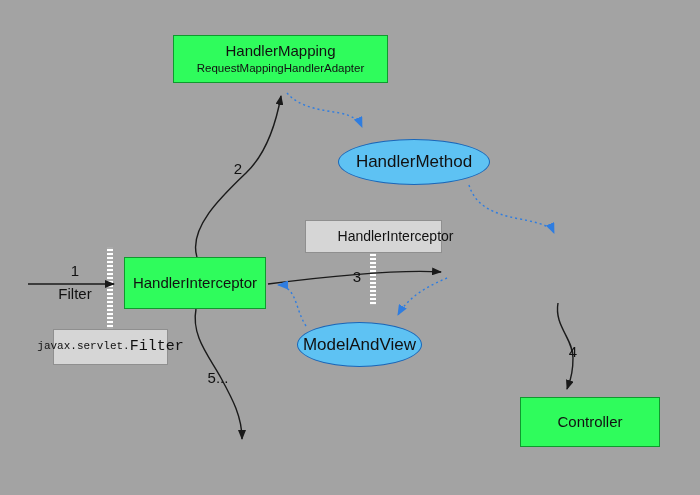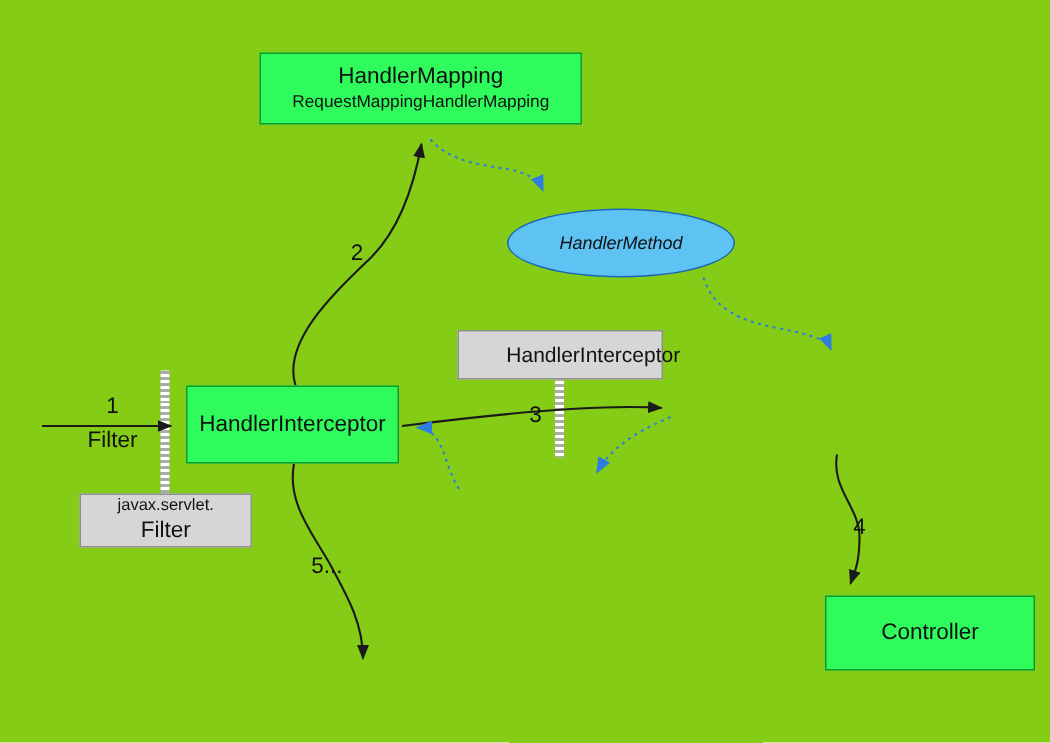--- a/index.html
+++ b/index.html
@@ -1,32 +1,32 @@
 <!DOCTYPE html>
 <html><head>
 <meta charset="utf-8">
 <style>
   html,body { margin:0; padding:0; background:#ffffff; }
   #canvas {
-    position:relative; width:700px; height:495px; background:#84cc16;
+    position:relative; width:700px; height:495px; background:#a3a3a3;
     font-family:"Liberation Sans", sans-serif; color:#111; overflow:hidden;
   }
   .node {
     position:absolute; box-sizing:border-box;
     display:flex; flex-direction:column; align-items:center; justify-content:center;
     text-align:center; line-height:1.25;
   }
   .green  { background:#2ffc5c; border:1.5px solid #0f9a2e; }
   .gray   { background:#d6d6d6; border:1.5px solid #8f8f8f; }
   .blue-ellipse { background:#5ec2f3; border:1.5px solid #1a66b8; border-radius:50%; }
   .node-title    { font-size:15px; }
   .node-subtitle { font-size:11.5px; }
   .node-subtitle-mono { font-size:12.5px; font-family:"DejaVu Sans Mono", monospace; letter-spacing:-0.4px; }
   .ellipse-small { font-size:11.5px; }
-  .ellipse-big   { font-size:12px;font-style:italic; }
+  .ellipse-big   { font-size:17px; }
   .edge-label { position:absolute; font-size:15px; color:#111; }
   .filter-bar {
     position:absolute; width:6px;
     background:repeating-linear-gradient(to bottom, #ababab 0 2px, #ffffff 2px 4px);
   }
   .inline-small { font-size:11px; }
   .inline-big   { font-size:15px; }
   svg.edge-layer { position:absolute; left:0; top:0; pointer-events:none; }
 </style>
 </head>
@@ -54,43 +54,46 @@
     <path d="M 196 309 C 191 336, 209 356, 221 378 C 233 400, 242 417, 242 439" fill="none" stroke="#1a1a1a" stroke-width="1.4" marker-end="url(#arrow-black)"></path>
 
     <path d="M 287 93 C 300 108, 322 110, 340 113 C 353 116, 359 120, 362 127" fill="none" stroke="#2f7de0" stroke-width="1.4" stroke-dasharray="2 3" marker-end="url(#arrow-blue)"></path>
     <path d="M 469 185 C 475 205, 492 214, 520 219 C 540 223, 551 226, 554 233" fill="none" stroke="#2f7de0" stroke-width="1.4" stroke-dasharray="2 3" marker-end="url(#arrow-blue)"></path>
     <path d="M 447 278 C 428 286, 408 297, 398 315" fill="none" stroke="#2f7de0" stroke-width="1.4" stroke-dasharray="2 3" marker-end="url(#arrow-blue)"></path>
     <path d="M 306 326 C 297 312, 297 297, 288 289 C 285 286, 282 285, 278 285" fill="none" stroke="#2f7de0" stroke-width="1.4" stroke-dasharray="2 3" marker-end="url(#arrow-blue)"></path>
   </svg>
 
   <div class="node green" style="left:173px; top:35px; width:215px; height:48px;">
     <span class="node-title">HandlerMapping</span>
-    <span class="node-subtitle">RequestMappingHandlerMapping</span>
+    <span class="node-subtitle">RequestMappingHandlerAdapter</span>
   </div>
 
   <div class="node blue-ellipse" style="left:338px; top:139px; width:152px; height:46px;">
     <span class="ellipse-big">HandlerMethod</span>
   </div>
 
   <div class="node gray" style="left:305px; top:220px; width:137px; height:33px; font-size:14px;padding-left:44px;">
     <span>HandlerInterceptor</span>
   </div>
 
   <div class="node green" style="left:124px; top:257px; width:142px; height:52px;">
     <span class="node-title">HandlerInterceptor</span>
   </div>
 
 
+  <div class="node blue-ellipse" style="left:297px; top:322px; width:125px; height:45px;">
+    <span class="ellipse-big">ModelAndView</span>
+  </div>
 
-  <div class="node gray" style="left:53px; top:329px; width:115px; height:36px; flex-direction:column;">
+  <div class="node gray" style="left:53px; top:329px; width:115px; height:36px; flex-direction:row;font-family:Liberation Mono, monospace;">
     <span class="inline-small">javax.servlet.</span>
       <span class="inline-big">Filter</span>
   </div>
 
-  <div class="node green" style="left:520px; top:397px; width:140px; height:50px;margin-left:30px;">
+  <div class="node green" style="left:520px; top:397px; width:140px; height:50px;">
     <span class="node-title">Controller</span>
   </div>
 
   <div class="edge-label" style="left:60px; top:262px; width:30px; text-align:center;">1</div>
   <div class="edge-label" style="left:40px; top:285px; width:70px; text-align:center;">Filter</div>
   <div class="edge-label" style="left:229px; top:160px; width:18px; text-align:center;">2</div>
   <div class="edge-label" style="left:348px; top:268px; width:18px; text-align:center;">3</div>
   <div class="edge-label" style="left:564px; top:343px; width:18px; text-align:center;">4</div>
   <div class="edge-label" style="left:201px; top:369px; width:34px; text-align:center;">5...</div>
 

